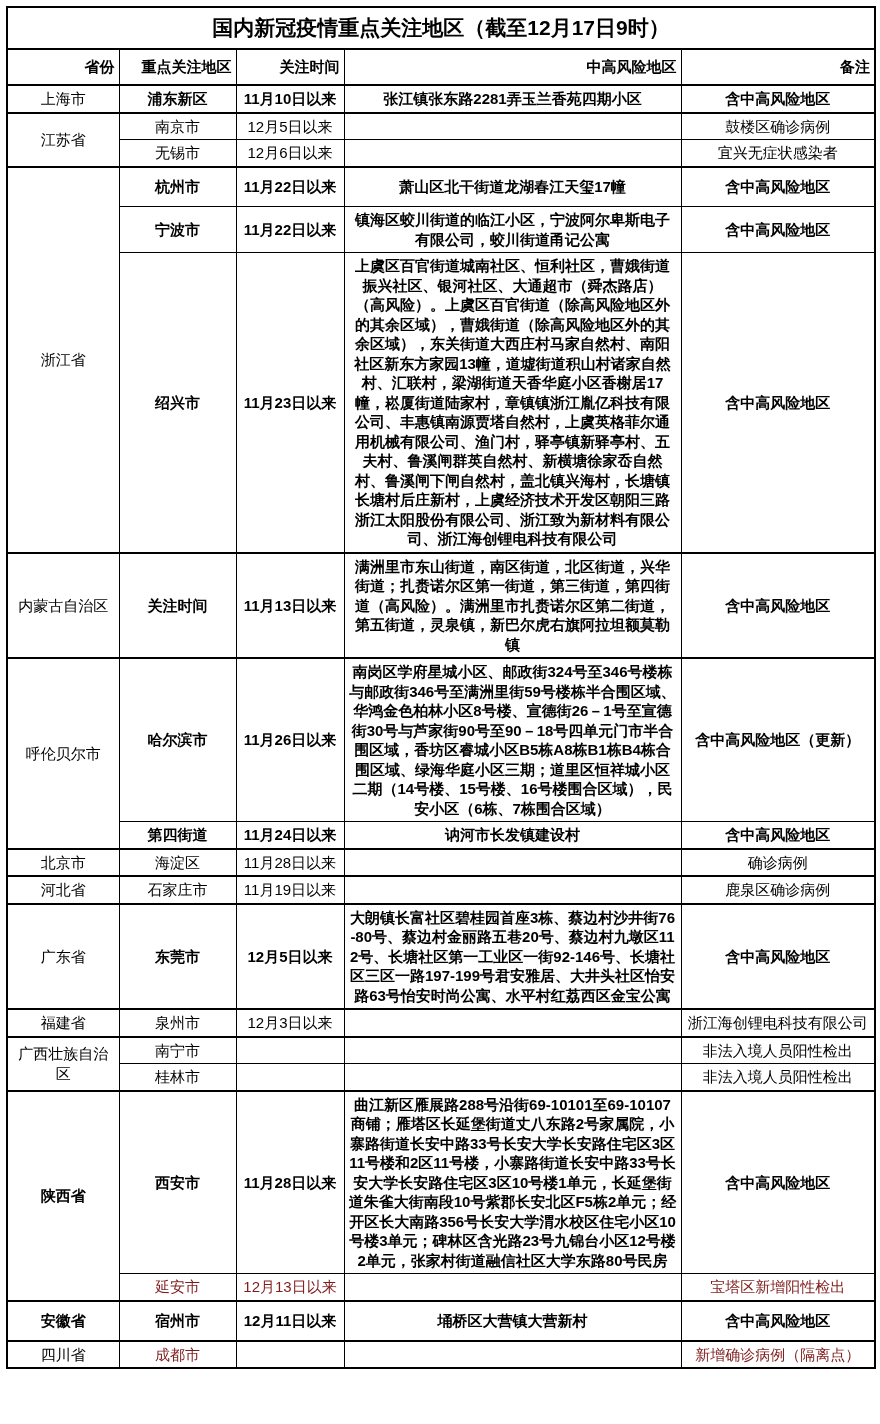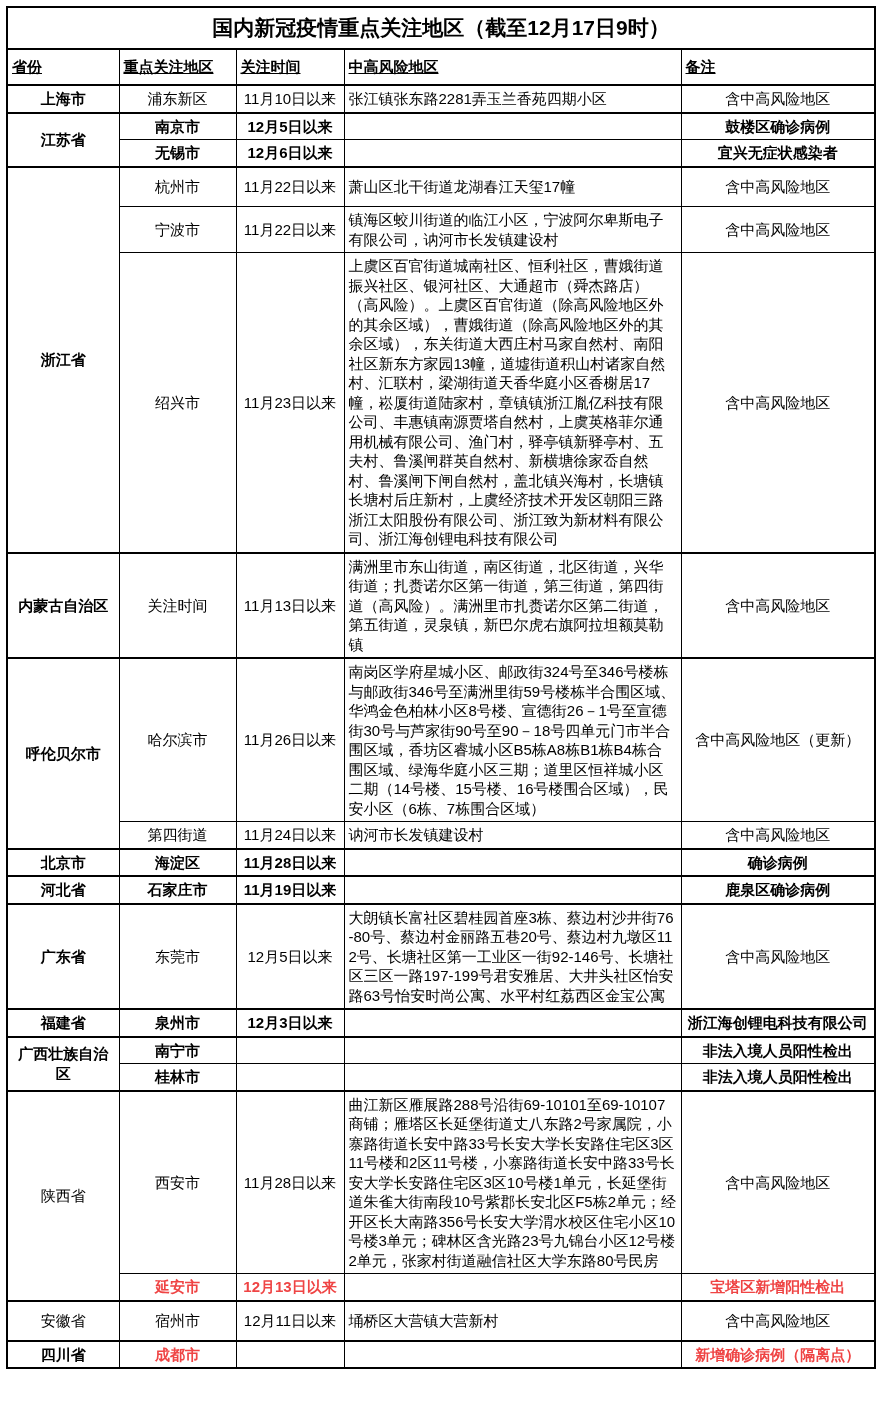--- a/index.html
+++ b/index.html
@@ -40,32 +40,31 @@
   .title-cell {
     height: 34px;
     text-align: center;
     font-size: 21px;
     font-weight: 700;
     line-height: 34px;
     border-bottom: 2px solid #000000;
   }
   th.head-cell {
     height: 36px;
-    text-align: left;
+    text-align: right;
     font-weight: 700;
-    text-decoration: underline;
   }
   td.province-cell, td.city-cell, td.date-cell, td.note-cell { text-align: center; }
-  td.risk-cell { text-align: left; }
+  td.risk-cell { text-align: center; }
 
   tr.group-start > td { border-top: 2px solid #000000; }
 
-  .w-bold  { font-weight: 400; }
-  .w-reg   { font-weight: 700; }
-  .c-red   { color: #ef4444; }
+  .w-bold  { font-weight: 700; }
+  .w-reg   { font-weight: 400; }
+  .c-red   { color: #7f1d1d; }
 
   tr.r-short  > td { height: 24px; }
   tr.r-mid    > td { height: 40px; }
 </style>
 </head>
 <body>
 
 <div class="page">
   <table class="covid-table">
     <colgroup>
@@ -111,21 +110,21 @@
         <tr class="r-mid group-start">
           <td class="province-cell w-reg" rowspan="3">浙江省</td>
           <td class="city-cell w-bold">杭州市</td>
           <td class="date-cell w-bold">11月22日以来</td>
           <td class="risk-cell w-bold">萧山区北干街道龙湖春江天玺17幢</td>
           <td class="note-cell w-bold">含中高风险地区</td>
         </tr>
         <tr class="r-mid">
           <td class="city-cell w-bold">宁波市</td>
           <td class="date-cell w-bold">11月22日以来</td>
-          <td class="risk-cell w-bold">镇海区蛟川街道的临江小区，宁波阿尔卑斯电子有限公司，讷河市长发镇建设村</td>
+          <td class="risk-cell w-bold">镇海区蛟川街道的临江小区，宁波阿尔卑斯电子有限公司，蛟川街道甬记公寓</td>
           <td class="note-cell w-bold">含中高风险地区</td>
         </tr>
         <tr>
           <td class="city-cell w-bold">绍兴市</td>
           <td class="date-cell w-bold">11月23日以来</td>
           <td class="risk-cell w-bold">上虞区百官街道城南社区、恒利社区，曹娥街道振兴社区、银河社区、大通超市（舜杰路店）（高风险）。上虞区百官街道（除高风险地区外的其余区域），曹娥街道（除高风险地区外的其余区域），东关街道大西庄村马家自然村、南阳社区新东方家园13幢，道墟街道积山村诸家自然村、汇联村，梁湖街道天香华庭小区香榭居17幢，崧厦街道陆家村，章镇镇浙江胤亿科技有限公司、丰惠镇南源贾塔自然村，上虞英格菲尔通用机械有限公司、渔门村，驿亭镇新驿亭村、五夫村、鲁溪闸群英自然村、新横塘徐家岙自然村、鲁溪闸下闸自然村，盖北镇兴海村，长塘镇长塘村后庄新村，上虞经济技术开发区朝阳三路浙江太阳股份有限公司、浙江致为新材料有限公司、浙江海创锂电科技有限公司</td>
           <td class="note-cell w-bold">含中高风险地区</td>
         </tr>
         <tr class="group-start">
           <td class="province-cell w-reg" rowspan="1">内蒙古自治区</td>

